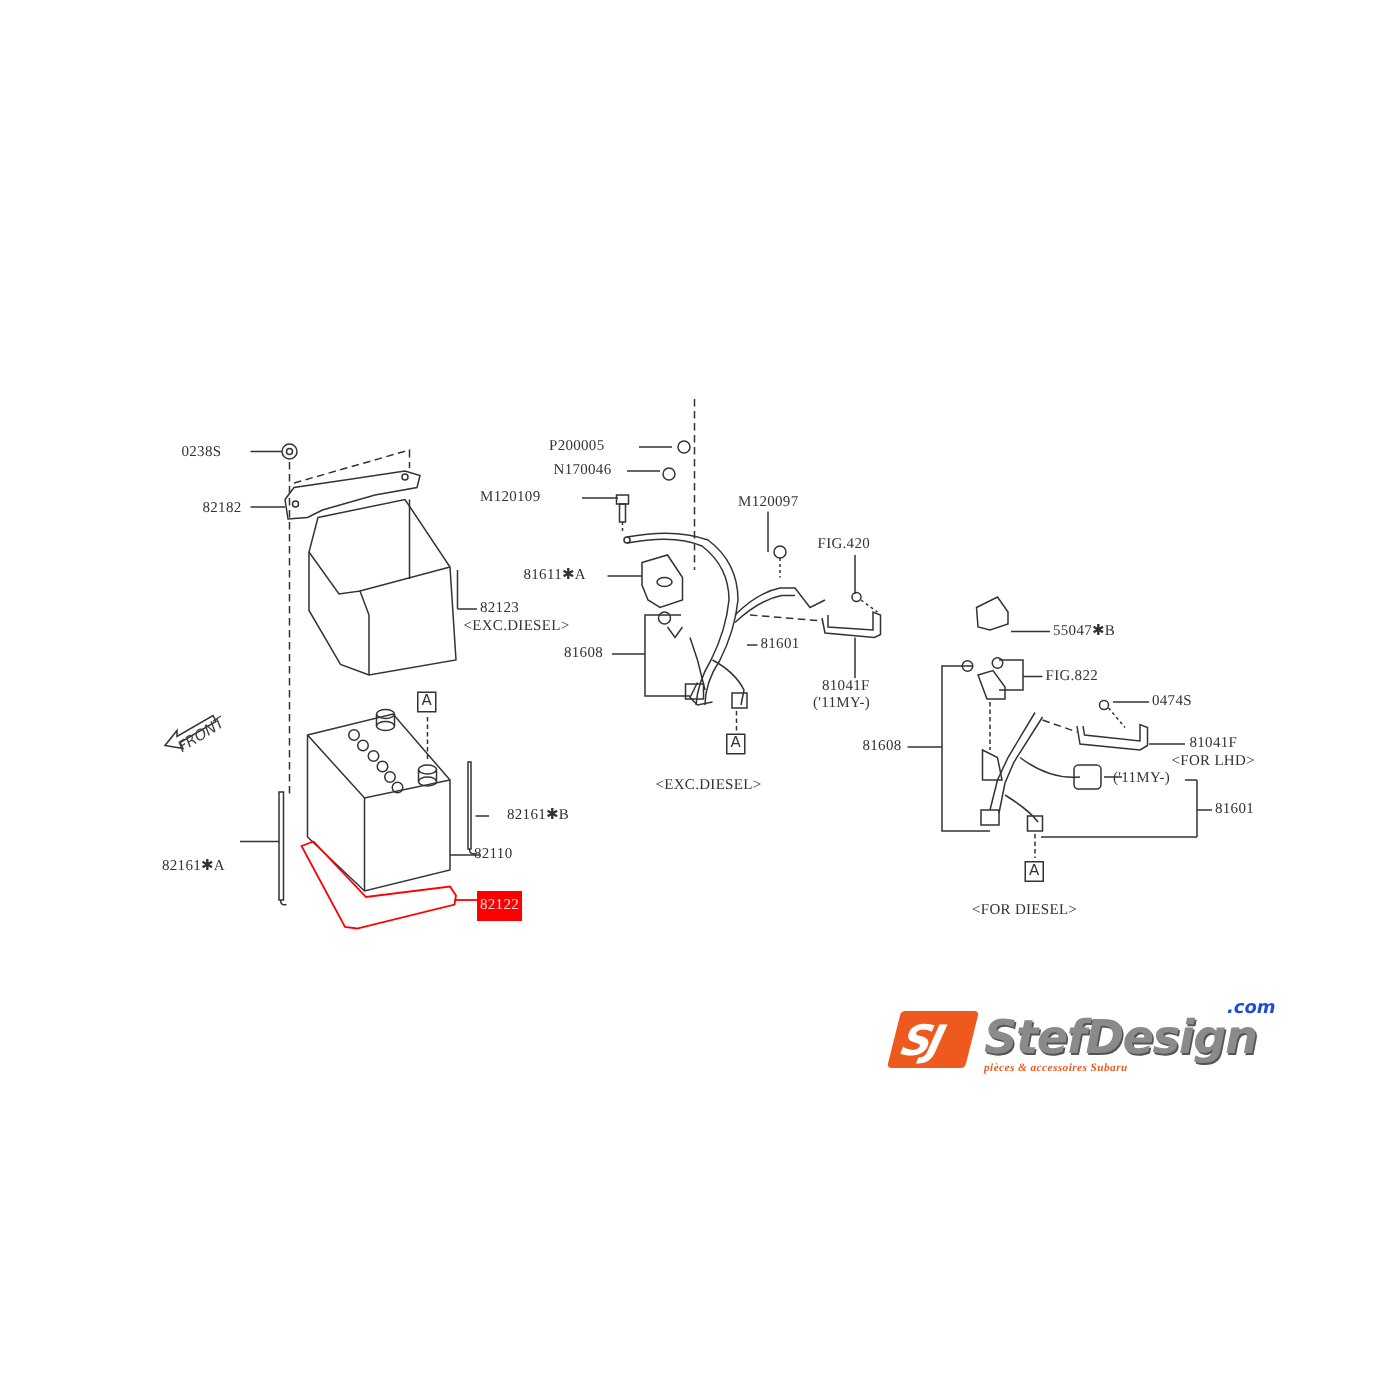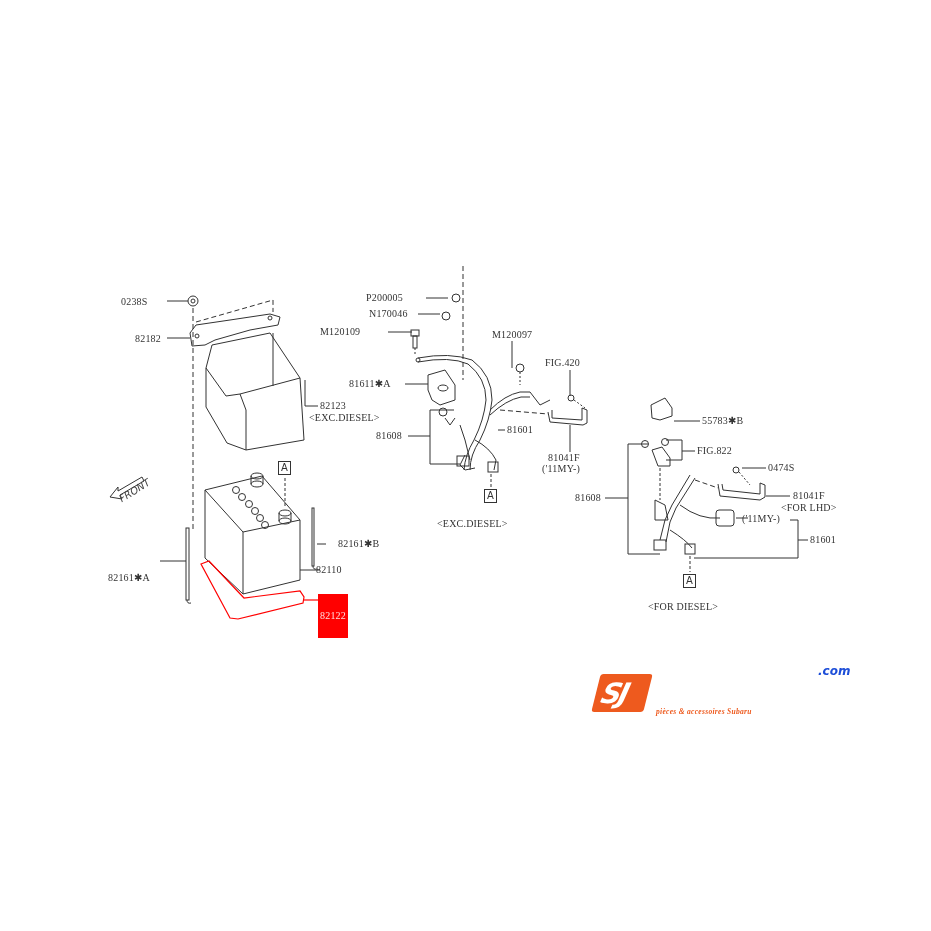--- a/index.html
+++ b/index.html
@@ -1,21 +1,21 @@
 <!DOCTYPE html>
 <html><head>
 <meta charset="utf-8">
 <style>
   html, body { margin: 0; padding: 0; background: #ffffff; }
   body { width: 931px; height: 931px; position: relative; overflow: hidden;
          font-family: "DejaVu Sans Mono", "Liberation Mono", monospace; }
   #diagram { position: absolute; left: 0; top: 0; width: 931px; height: 931px; }
   .lbl { position: absolute; font-family: Liberation Serif, serif;
          font-size: 10px; color: #333; white-space: nowrap; line-height: 12px; letter-spacing: 0.2px; }
-  .hl { background: #ff0000; color: #ffdddd; padding: 16px 2px; text-align: center; }
+  .hl { background: #ff0000; color: #ffdddd; padding: 4px 2px; text-align: center; }
   .boxA { position: absolute; width: 11px; height: 12px; border: 1px solid #333;
           font-size: 10px; line-height: 12px; text-align: center; color: #333;
           font-family: "DejaVu Sans", sans-serif; background: #fff; }
   .front { position: absolute; font-family: "DejaVu Sans", sans-serif; font-style: italic;
            font-size: 10px; color: #444; transform: rotate(-32deg); transform-origin: left center; }
   #logo { position: absolute; left: 596px; top: 670px; width: 262px; height: 50px; }
   .logo-mark { position: absolute; left: 0; top: 4px; width: 52px; height: 38px;
                background: #ee5a1e; transform: skewX(-14deg); border-radius: 3px; }
   .logo-mark span { position: absolute; left: 6px; top: 3px; font-family: "DejaVu Sans", sans-serif;
                font-weight: bold; font-style: italic; font-size: 28px; color: #fff; letter-spacing: -3px; }
@@ -196,30 +196,31 @@
 <div class="lbl" style="left:492px;top:329px">M120097</div>
 <div class="lbl" style="left:545px;top:357px">FIG.420</div>
 <div class="lbl" style="left:349px;top:378px">81611✱A</div>
 <div class="lbl" style="left:376px;top:430px">81608</div>
 <div class="lbl" style="left:507px;top:424px">81601</div>
 <div class="lbl" style="left:548px;top:452px">81041F</div>
 <div class="lbl" style="left:542px;top:463px">('11MY-)</div>
 <div class="boxA" style="left:484px;top:489px">A</div>
 <div class="lbl" style="left:437px;top:518px">&lt;EXC.DIESEL&gt;</div>
 
-<div class="lbl" style="left:702px;top:415px">55783✱B</div>
+<div class="lbl" style="left:702px;top:415px">55047✱B</div>
 <div class="lbl" style="left:697px;top:445px">FIG.822</div>
 <div class="lbl" style="left:768px;top:462px">0474S</div>
 <div class="lbl" style="left:575px;top:492px">81608</div>
 <div class="lbl" style="left:793px;top:490px">81041F</div>
 <div class="lbl" style="left:781px;top:502px">&lt;FOR LHD&gt;</div>
 <div class="lbl" style="left:742px;top:513px">('11MY-)</div>
 <div class="lbl" style="left:810px;top:534px">81601</div>
 <div class="boxA" style="left:683px;top:574px">A</div>
 <div class="lbl" style="left:648px;top:601px">&lt;FOR DIESEL&gt;</div>
 
 <div id="logo">
   <div class="logo-mark">
       <span>SJ</span>
     </div>
+  <div class="logo-word">StefDesign</div>
   <div class="logo-com">.com</div>
   <div class="logo-tag">pièces &amp; accessoires Subaru</div>
 </div>
 
 </body></html>

